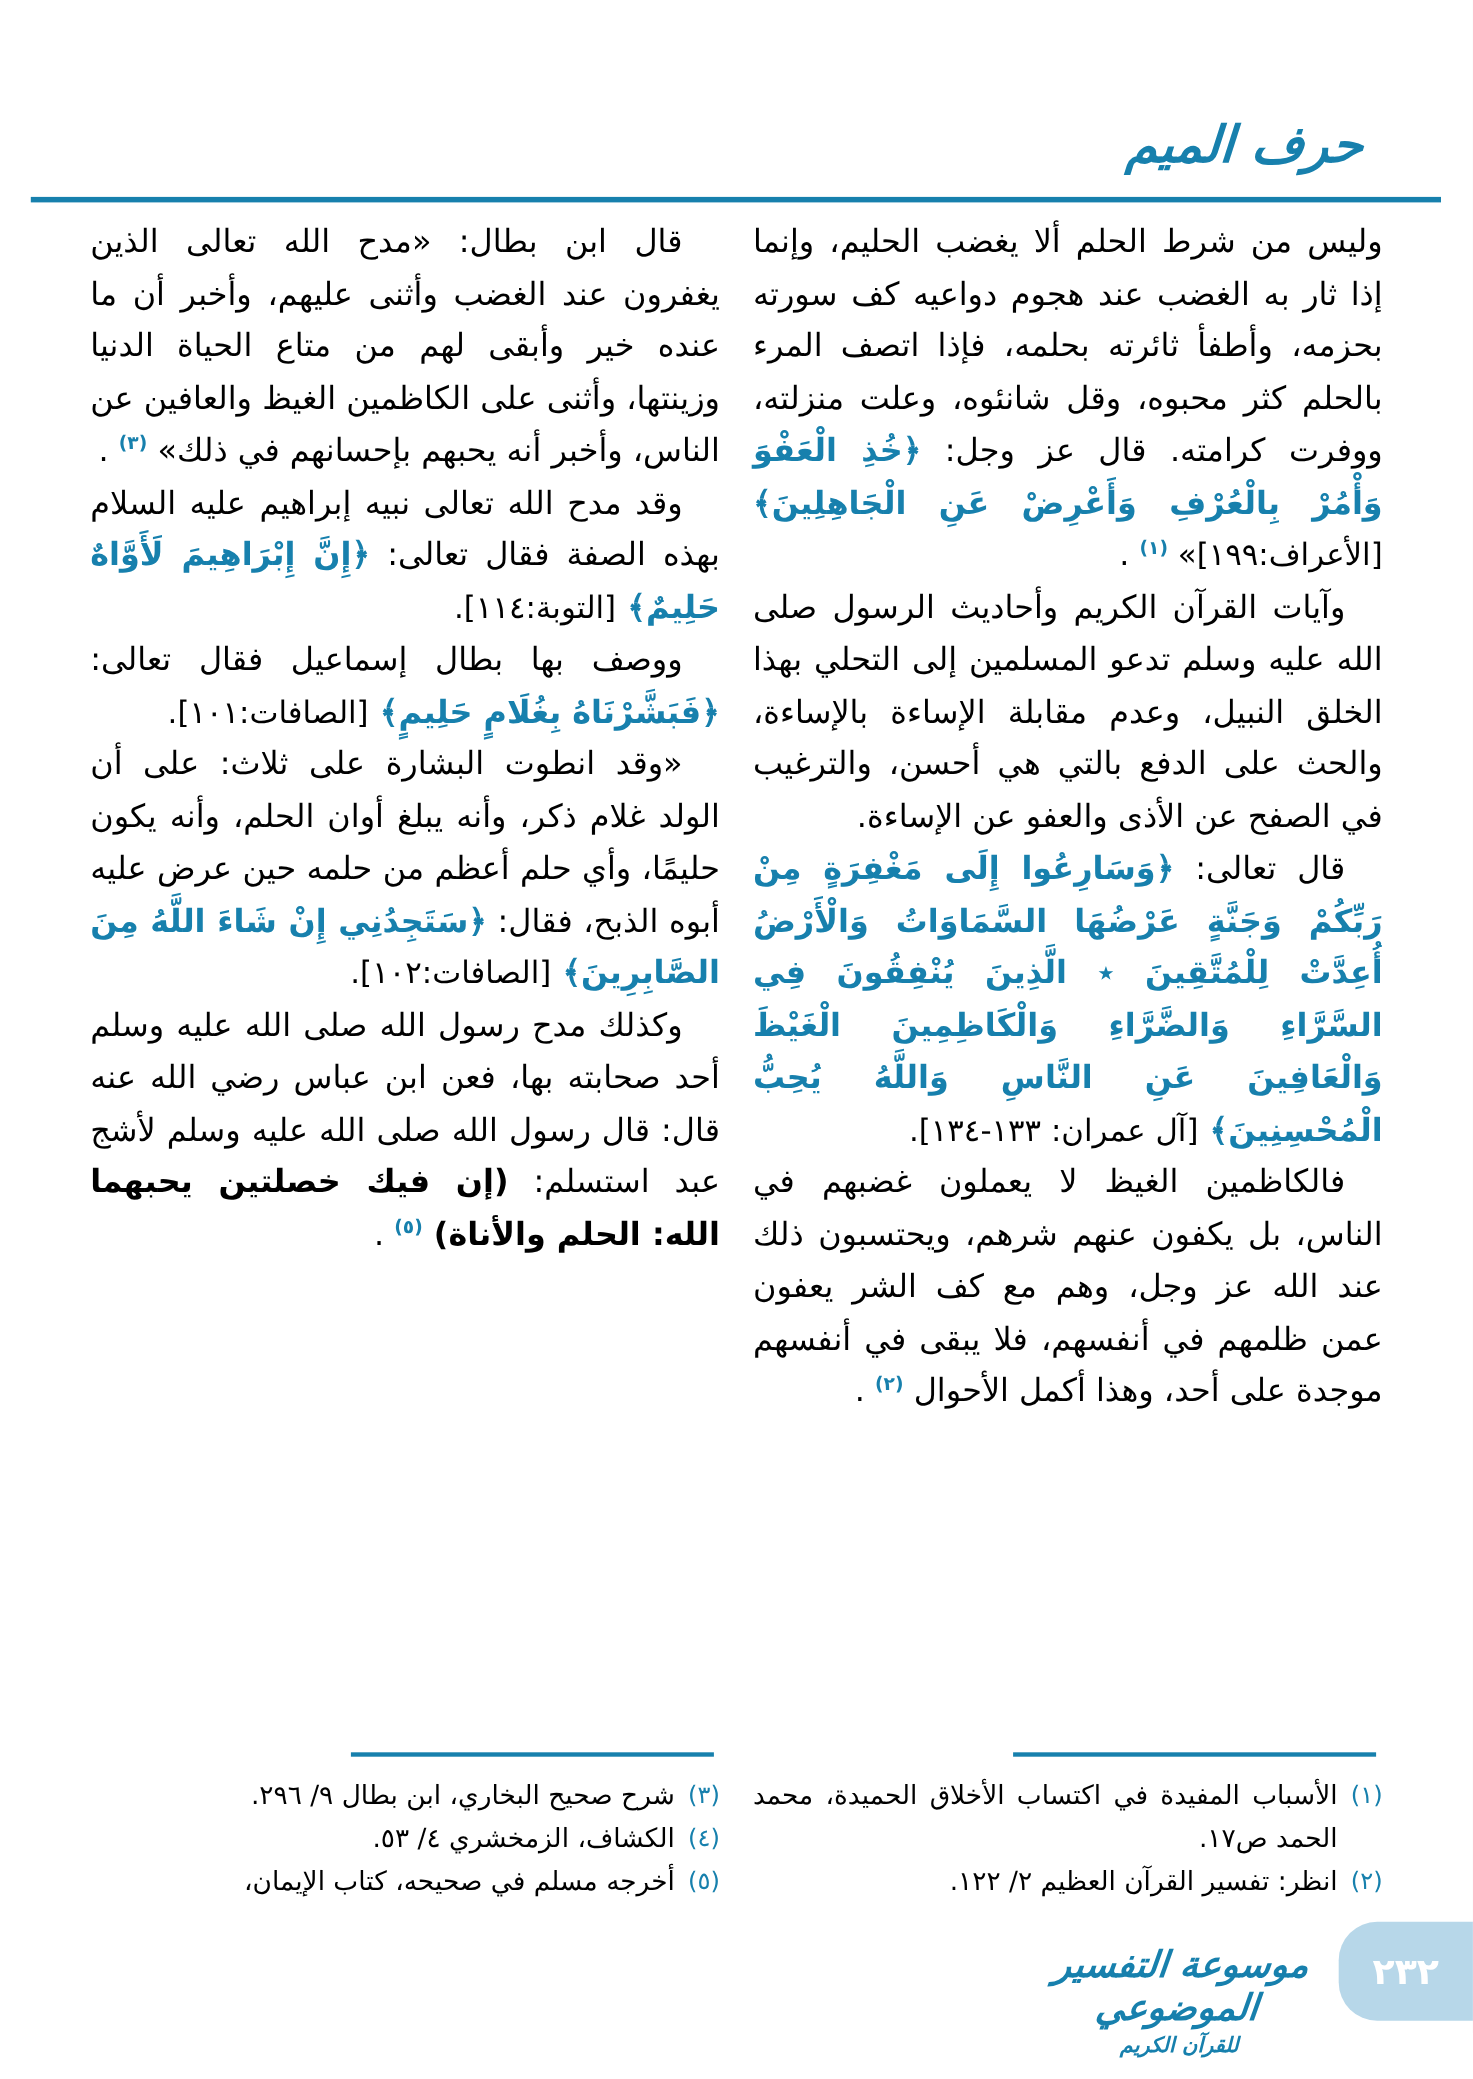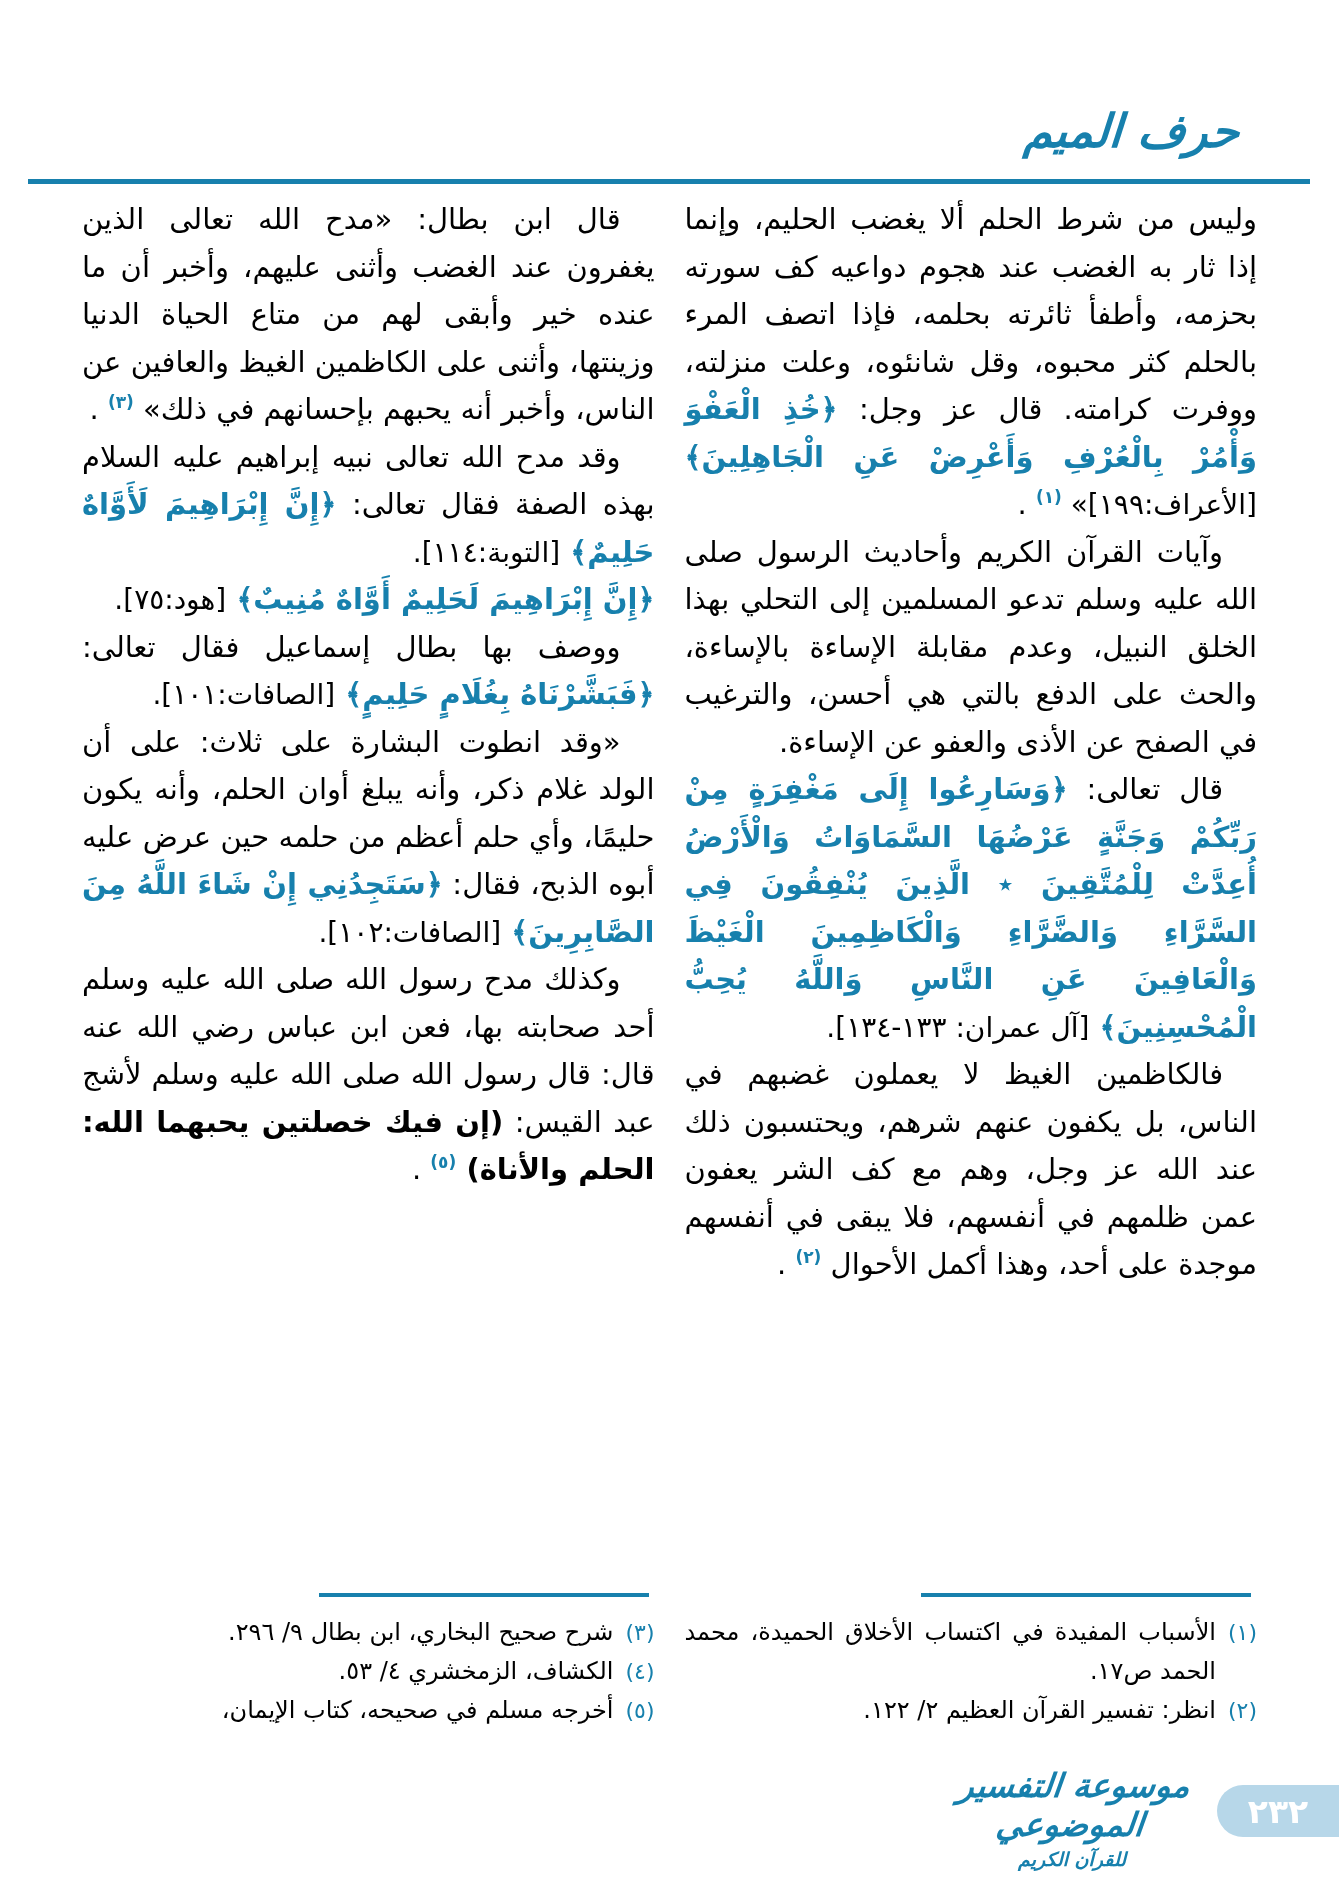--- a/index.html
+++ b/index.html
@@ -50,21 +50,21 @@
   .fn-num{flex:none;color:var(--accent);margin-left:12px;font-size:22px;}
   .fn-text{flex:1 1 auto;}
   
   .logo{
     position:absolute;bottom:20px;right:112px;width:310px;
     text-align:center;color:var(--accent);
   }
   .logo-line1{font-size:33px;font-weight:bold;font-style:italic;transform:skewX(-6deg);letter-spacing:-1px;}
   .logo-line2{font-size:19px;font-weight:bold;font-style:italic;margin-top:4px;}
   .page-badge{
-    position:absolute;right:0;bottom:53px;width:122px;height:52px;
+    position:absolute;right:0;bottom:53px;width:122px;height:90px;
     background:var(--badge);
     border-radius:35px 0 0 35px;
     display:flex;align-items:center;justify-content:center;
   }
   .page-badge span{color:var(--badge-text);font-size:33px;font-weight:bold;letter-spacing:4px;}
 </style>
 </head>
 <body>
 
 <div class="page" style="--accent: #1780ad; --badge: #b7d7e9; --badge-text: #ffffff;">
@@ -93,24 +93,23 @@
               <span class="fn-text">انظر: تفسير القرآن العظيم ٢/ ١٢٢.</span>
             </div>
           </div>
       </div>
     </div>
 
     <div class="col">
       <div class="body-paras">
           <p class="para indent"><span class="seg-t">قال ابن بطال: «مدح الله تعالى الذين يغفرون عند الغضب وأثنى عليهم، وأخبر أن ما عنده خير وأبقى لهم من متاع الحياة الدنيا وزينتها، وأثنى على الكاظمين الغيظ والعافين عن الناس، وأخبر أنه يحبهم بإحسانهم في ذلك» </span><span class="seg-sup">(٣)</span><span class="seg-t"> .</span></p>
           <p class="para indent"><span class="seg-t">وقد مدح الله تعالى نبيه إبراهيم عليه السلام بهذه الصفة فقال تعالى: </span><span class="seg-q">﴿إِنَّ إِبْرَاهِيمَ لَأَوَّاهٌ حَلِيمٌ﴾ </span><span class="seg-ref">[التوبة:١١٤].</span></p>
-          <p class="para"><span class="seg-q">﴿إِنَّ إِبْرَاهِيمَ لَحَلِيمٌ أَوَّاهٌ مُنِيبٌ﴾ </span><span class="seg-ref">[هود:٧٥].</span></p>
           <p class="para indent"><span class="seg-t">ووصف بها بطال إسماعيل فقال تعالى: </span><span class="seg-q">﴿فَبَشَّرْنَاهُ بِغُلَامٍ حَلِيمٍ﴾ </span><span class="seg-ref">[الصافات:١٠١].</span></p>
           <p class="para indent"><span class="seg-t">«وقد انطوت البشارة على ثلاث: على أن الولد غلام ذكر، وأنه يبلغ أوان الحلم، وأنه يكون حليمًا، وأي حلم أعظم من حلمه حين عرض عليه أبوه الذبح، فقال: </span><span class="seg-q">﴿سَتَجِدُنِي إِنْ شَاءَ اللَّهُ مِنَ الصَّابِرِينَ﴾ </span><span class="seg-ref">[الصافات:١٠٢].</span></p>
-          <p class="para indent"><span class="seg-t">وكذلك مدح رسول الله صلى الله عليه وسلم أحد صحابته بها، فعن ابن عباس رضي الله عنه قال: قال رسول الله صلى الله عليه وسلم لأشج عبد القيس: </span><span class="seg-b">(إن فيك خصلتين يحبهما الله: الحلم والأناة) </span><span class="seg-sup">(٥)</span><span class="seg-t"> .</span></p>
+          <p class="para indent"><span class="seg-t">وكذلك مدح رسول الله صلى الله عليه وسلم أحد صحابته بها، فعن ابن عباس رضي الله عنه قال: قال رسول الله صلى الله عليه وسلم لأشج عبد استسلم: </span><span class="seg-b">(إن فيك خصلتين يحبهما الله: الحلم والأناة) </span><span class="seg-sup">(٥)</span><span class="seg-t"> .</span></p>
         </div>
       <div class="fns">
         <div class="fn-rule"></div>
         <div class="fn-list">
             <div class="fn">
               <span class="fn-num">(٣)</span>
               <span class="fn-text">شرح صحيح البخاري، ابن بطال ٩/ ٢٩٦.</span>
             </div>
             <div class="fn">
               <span class="fn-num">(٤)</span>

